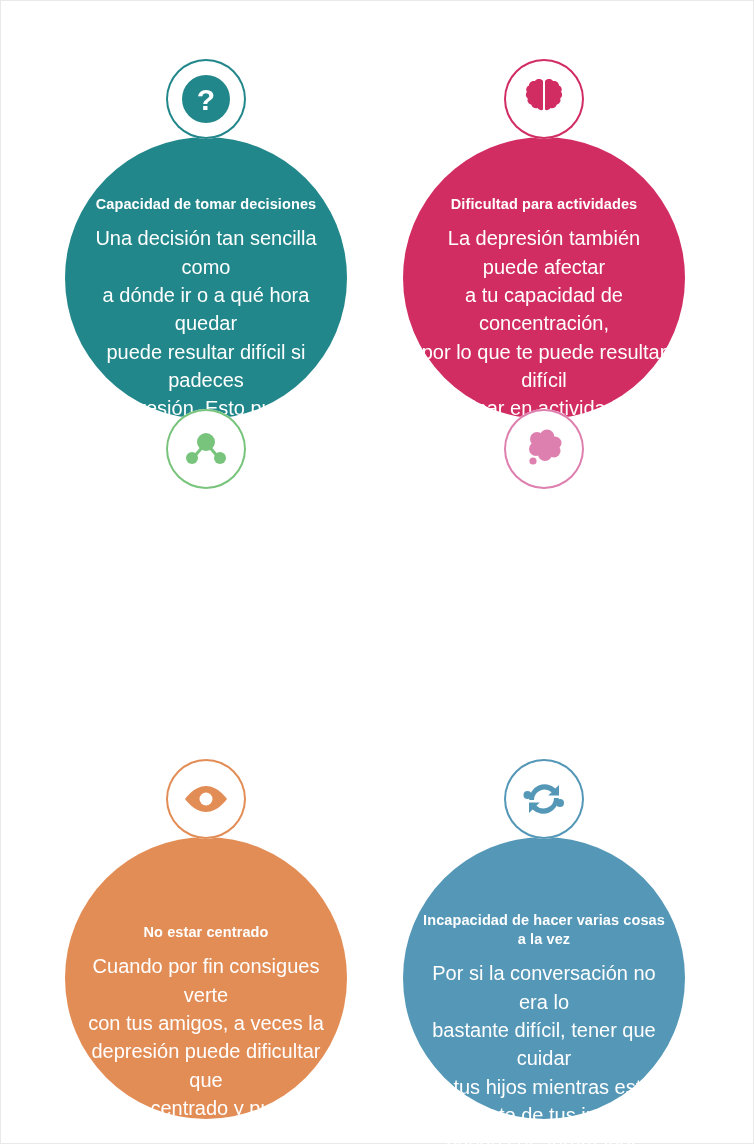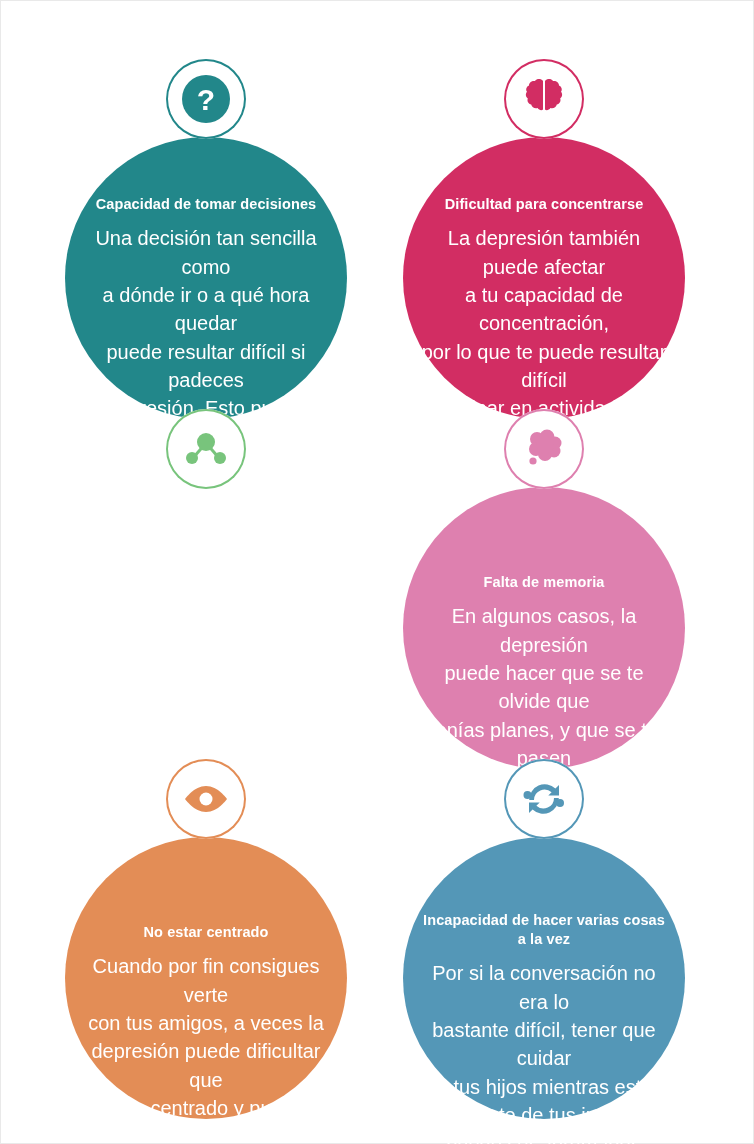--- a/index.html
+++ b/index.html
@@ -119,21 +119,21 @@
           <svg width="52" height="52" viewBox="0 0 52 52">
             <circle cx="26" cy="26" r="24" fill="#22878A"></circle>
             <text x="26" y="37" text-anchor="middle" font-family="Liberation Sans, sans-serif" font-size="30" font-weight="bold" fill="#ffffff">?</text>
           </svg>
         </span>
       </div>
     </div>
 
     <div class="card row-1 col-right">
       <div class="disc" style="background:#D22D63">
-        <p class="title">Dificultad para concentrarse</p>
+        <p class="title">Dificultad para actividades</p>
         <p class="body">La depresión también puede afectar
 a tu capacidad de concentración,
 por lo que te puede resultar difícil
 participar en actividades en grupo,
 como ver una película en el cine
 o jugar a un juego, sin perder
 el hilo o distraerte.</p>
       </div>
       <div class="badge" style="box-shadow:0 0 0 2px #D22D63 inset">
         <span>
@@ -154,27 +154,20 @@
             <line x1="23" y1="14" x2="36" y2="29" stroke="#78C47C" stroke-width="3"></line>
             <circle cx="23" cy="13" r="9" fill="#78C47C"></circle>
             <circle cx="9" cy="29" r="6" fill="#78C47C"></circle>
             <circle cx="37" cy="29" r="6" fill="#78C47C"></circle>
           </svg>
         </span>
       </div>
     </div>
 
     <div class="card row-2 col-right">
-      <div class="disc" style="background:#DE80AF">
-        <p class="title">Falta de memoria</p>
-        <p class="body">En algunos casos, la depresión
-puede hacer que se te olvide que
-tenías planes, y que se te pasen
-actividades con los amigos.</p>
-      </div>
       <div class="badge" style="box-shadow:0 0 0 2px #DE80AF inset">
         <span>
           <svg width="46" height="46" viewBox="0 0 46 46">
             <g fill="#DE80AF">
               <circle cx="16" cy="13" r="7"></circle>
               <circle cx="26" cy="11" r="7.5"></circle>
               <circle cx="34" cy="17" r="6.5"></circle>
               <circle cx="33" cy="25" r="6.5"></circle>
               <circle cx="24" cy="28" r="7"></circle>
               <circle cx="15" cy="23" r="7"></circle>

